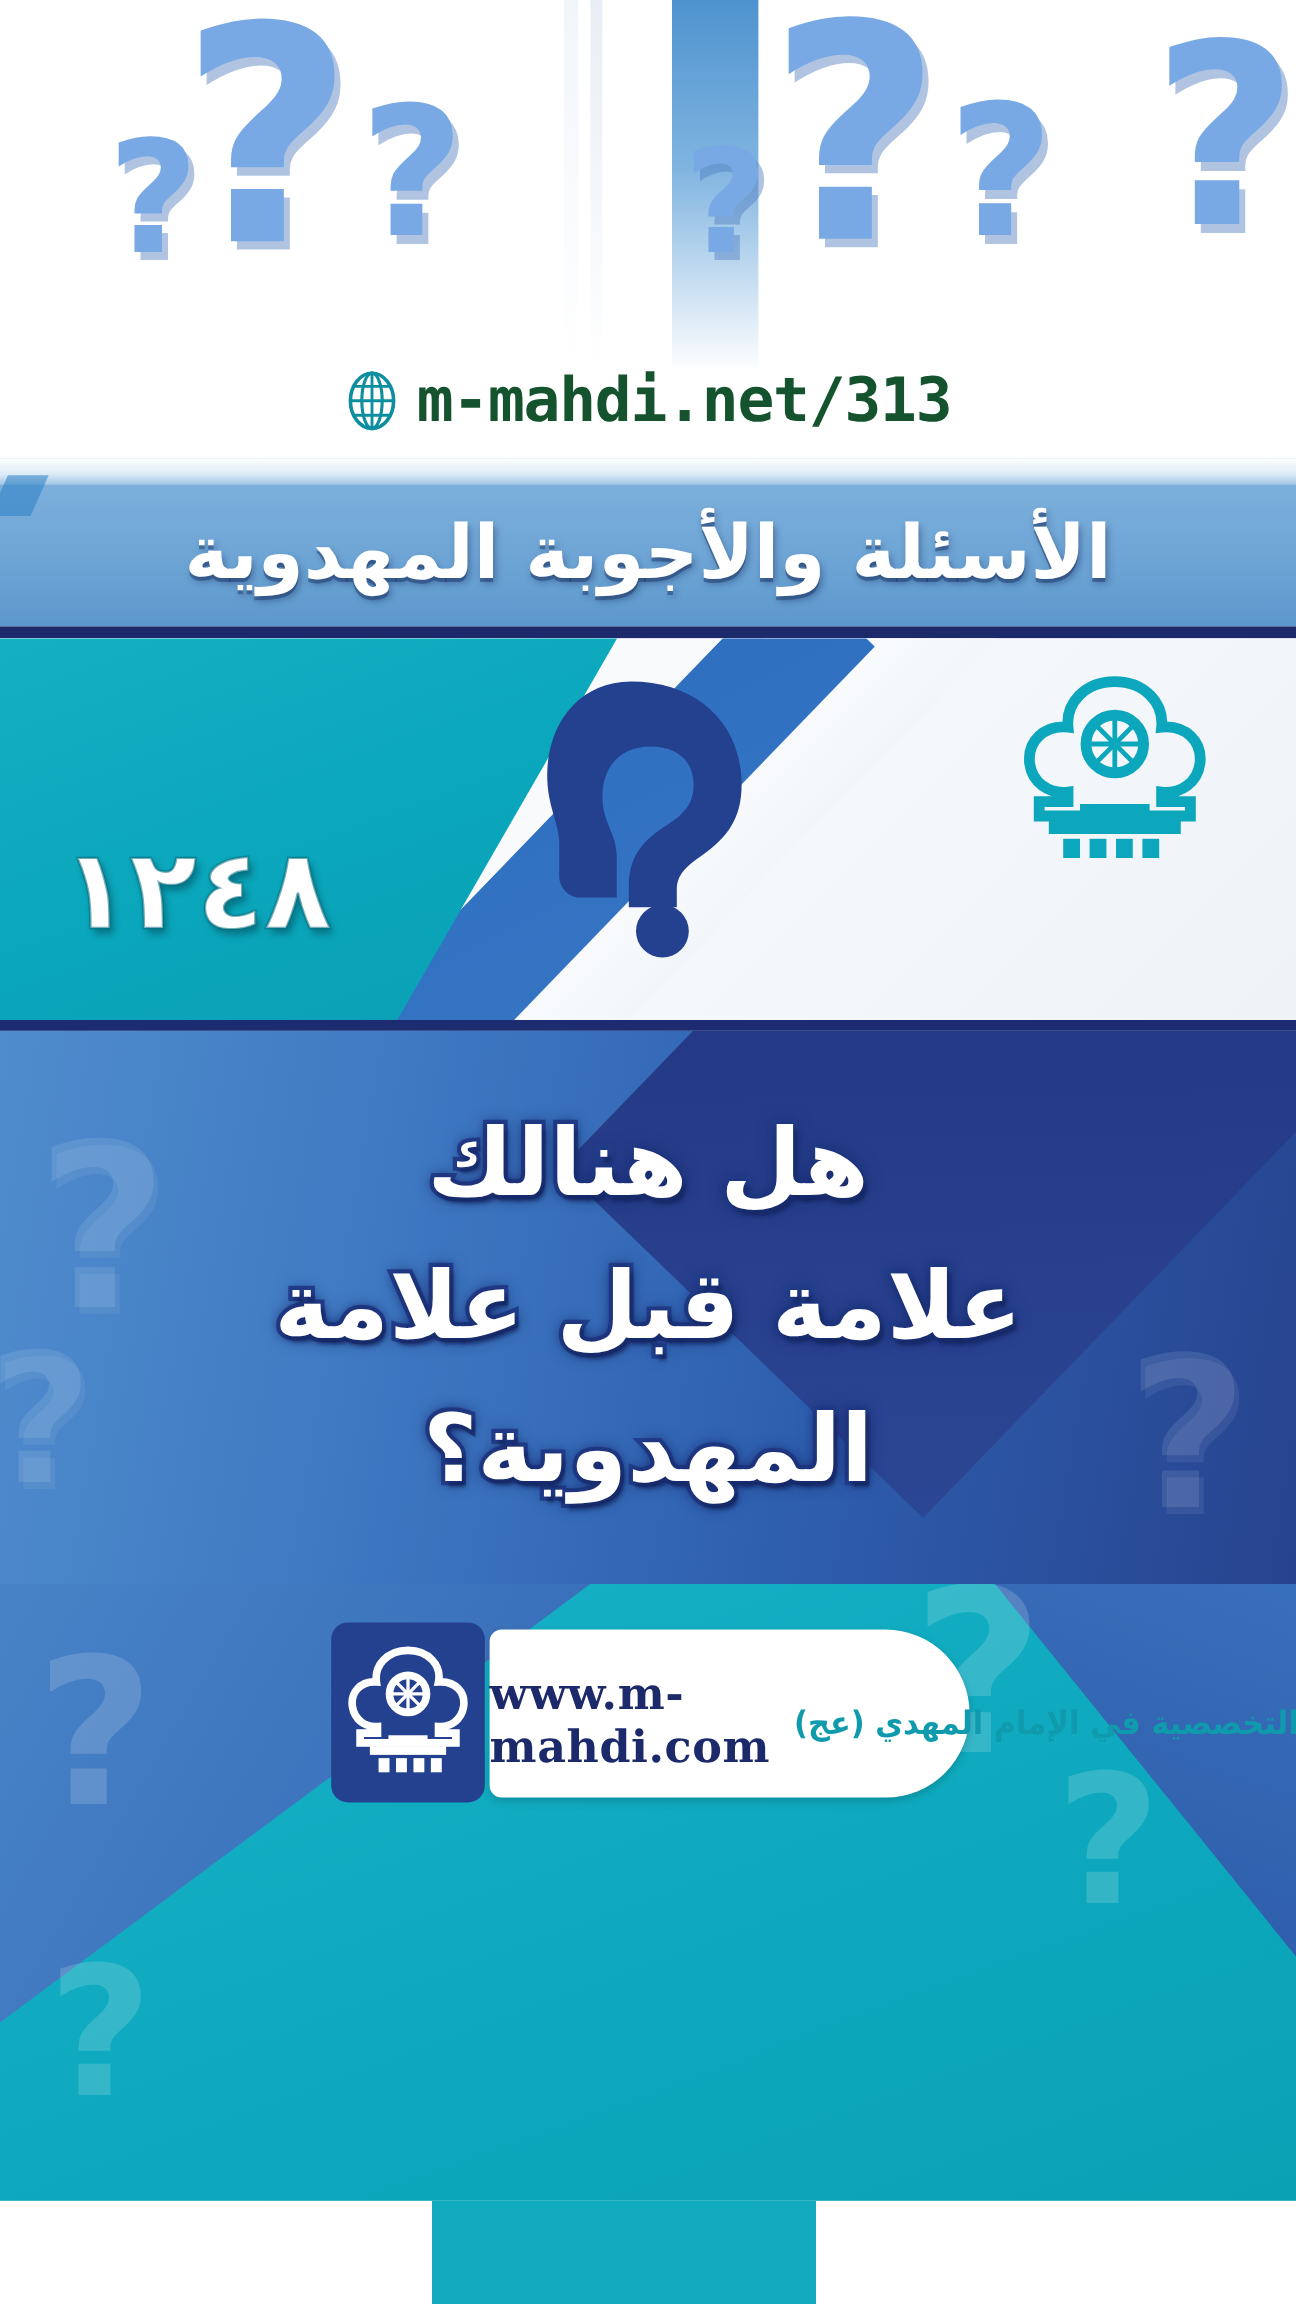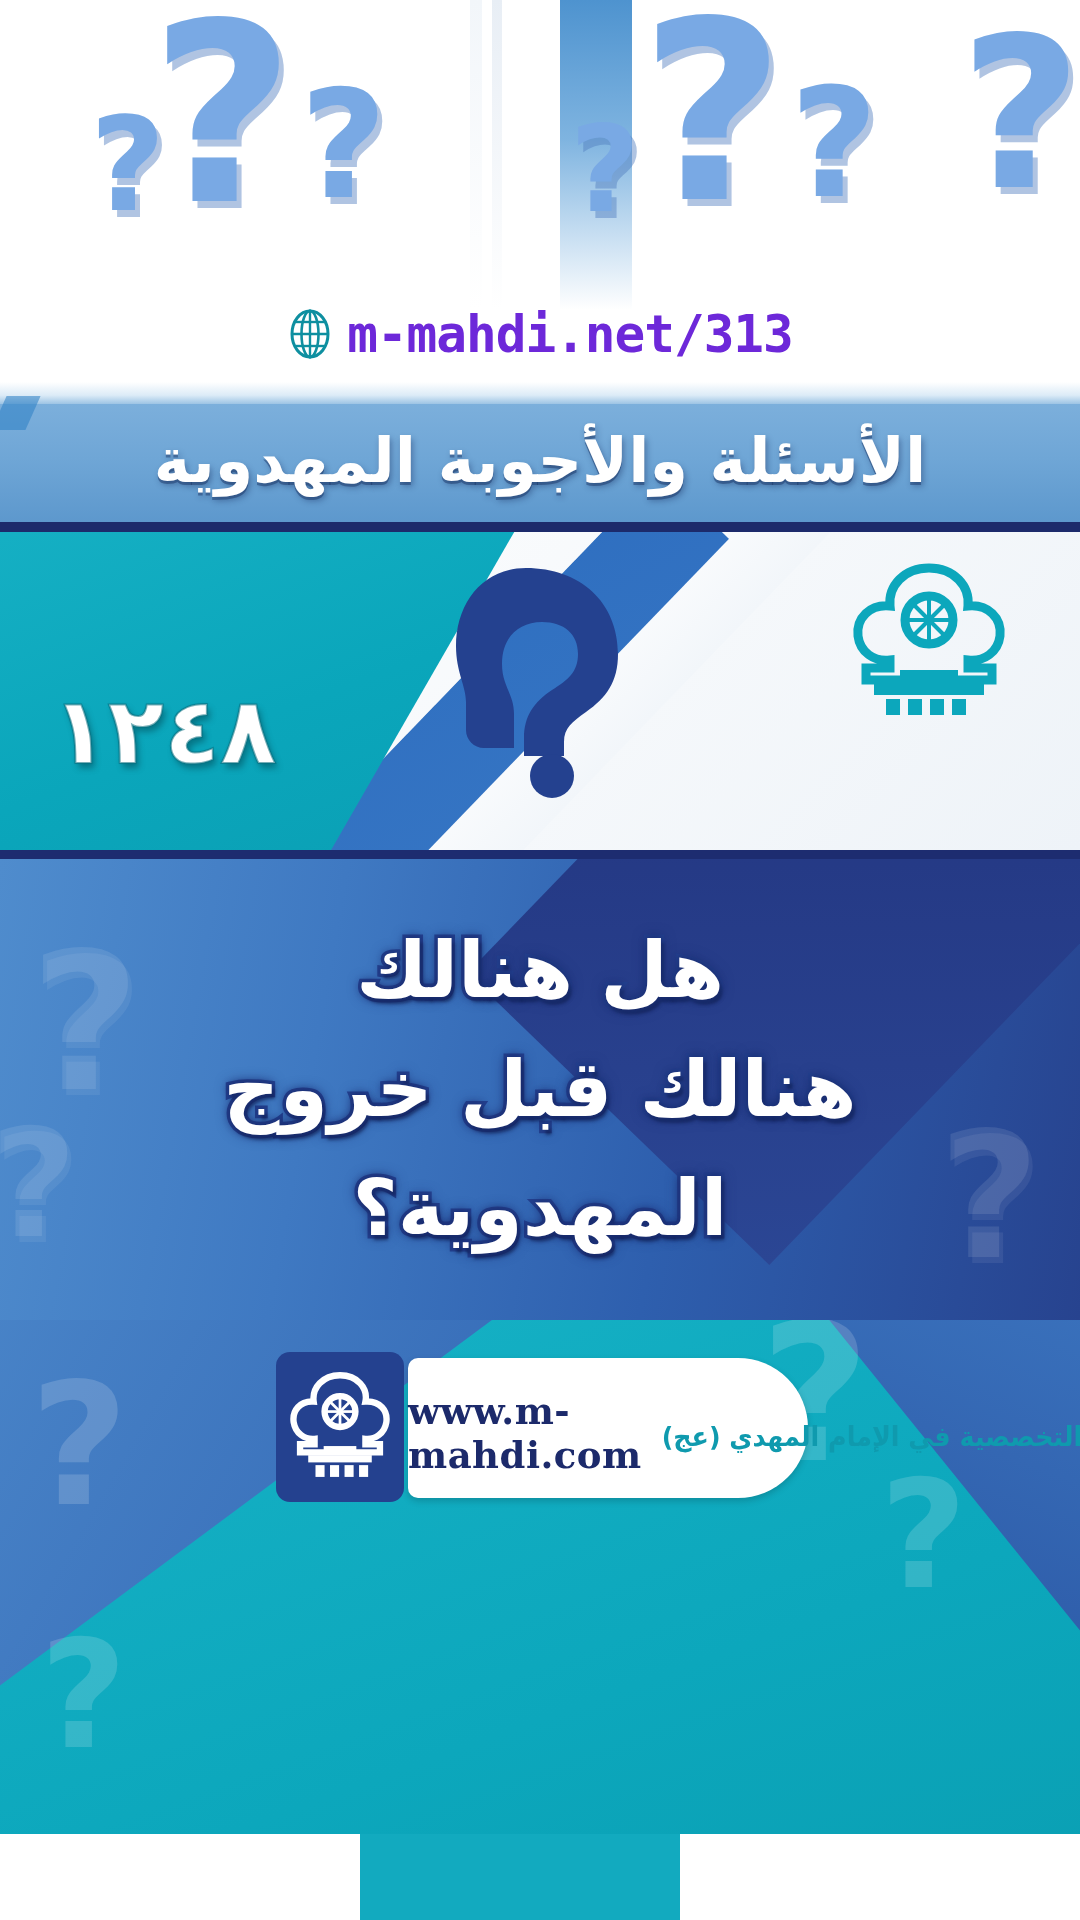--- a/index.html
+++ b/index.html
@@ -19,21 +19,21 @@
 
   .qmark{position:absolute;font-weight:700;color:#79a9e4;line-height:1;
          font-family:"DejaVu Sans","Liberation Sans",sans-serif;}
   .qshadow{text-shadow:5px 7px 0 rgba(80,125,190,.45);}
 
   
   .urlbar{position:absolute;left:0;top:298px;width:1080px;height:72px;
           display:flex;align-items:center;justify-content:center;gap:14px;}
   .globe{width:46px;height:52px;flex:0 0 auto;}
   .urltext{font-family:"DejaVu Sans Mono","Liberation Mono",monospace;
-           font-size:51px;font-weight:700;color:#6d28d9;letter-spacing:-1px;}
+           font-size:51px;font-weight:700;color:#14532d;letter-spacing:-1px;}
 
   
   .banner{position:absolute;left:0;top:382px;width:1080px;height:150px;
           background:linear-gradient(180deg,#cfe2f3 0%,#7db0dc 12%,#6fa6d6 55%,#5d98cd 100%);
           border-bottom:10px solid #1c2a6b;overflow:hidden;}
   .banner:before{content:"";position:absolute;left:0;top:0;width:1080px;height:22px;
           background:linear-gradient(180deg,#ffffff 0%,#dcebf7 60%,#9dc4e4 100%);}
   .banner-corner{position:absolute;left:-1px;top:14px;width:34px;height:34px;
           background:#2b7fc4;transform:skewX(-24deg);opacity:.55;}
   .banner-title{position:absolute;left:0;right:0;top:6px;height:144px;
@@ -43,21 +43,21 @@
           text-shadow:0 3px 0 rgba(25,50,100,.45), 2px 4px 6px rgba(20,40,90,.40);}
 
   
   .mid{position:absolute;left:0;top:532px;width:1080px;height:318px;overflow:hidden;
        background:#f4f7fa;}
   .mid-white{position:absolute;inset:0;background:linear-gradient(135deg,#ffffff 0%,#eef3f8 100%);}
   .teal-wedge{position:absolute;left:-40px;top:-10px;width:560px;height:350px;
        background:linear-gradient(160deg,#16b0c4 0%,#0aa6bb 55%,#0b9fb4 100%);
        clip-path:polygon(0 0,100% 0,64% 100%,0 100%);
        box-shadow:2px 4px 10px rgba(0,0,0,.18);}
-  .qnum{position:absolute;left:14px;top:146px;width:300px;text-align:center;
+  .qnum{position:absolute;left:14px;top:156px;width:300px;text-align:center;
        font-size:92px;font-weight:700;color:#ffffff;direction:rtl;
        text-shadow:0 0 2px #0a7f90, 3px 5px 6px rgba(0,60,70,.45);
        -webkit-text-stroke:2px rgba(8,110,126,.55);}
   .blue-diag{position:absolute;left:660px;top:-60px;width:1100px;height:520px;
        background:linear-gradient(110deg,#2f6fc0 0%,#3a79c6 40%,#2a63ae 100%);
        transform:rotate(44deg);transform-origin:0 0;
        clip-path:polygon(0 0,96px 0,96px 900px,0 900px);
        box-shadow:0 0 14px rgba(20,40,90,.35);}
   .white-diag{position:absolute;left:470px;top:-300px;width:140px;height:1000px;
        background:linear-gradient(90deg,#ffffff,#f2f6fa);transform:rotate(44deg);}
@@ -195,21 +195,21 @@
 
   <div class="qpanel">
     <div class="qpanel-tail"></div>
 
     <span class="ghostq" style="left:30px;top:70px;font-size:190px;">?</span>
     <span class="ghostq" style="left:-10px;top:250px;font-size:150px;">?</span>
     <span class="ghostq" style="right:40px;top:250px;font-size:175px;">?</span>
 
     <div class="qtext">
       <div class="qline">هل هنالك</div>
-      <div class="qline">هنالك قبل خروج</div>
+      <div class="qline">علامة قبل علامة</div>
       <div class="qline">المهدوية؟</div>
     </div>
   </div>
 
   <div class="bottom">
     <div class="teal-block"></div>
     <div class="blue-wedge-bl"></div>
     <div class="blue-wedge-br"></div>
 
     <span class="ghost-b" style="left:30px;top:40px;font-size:170px;">?</span>

